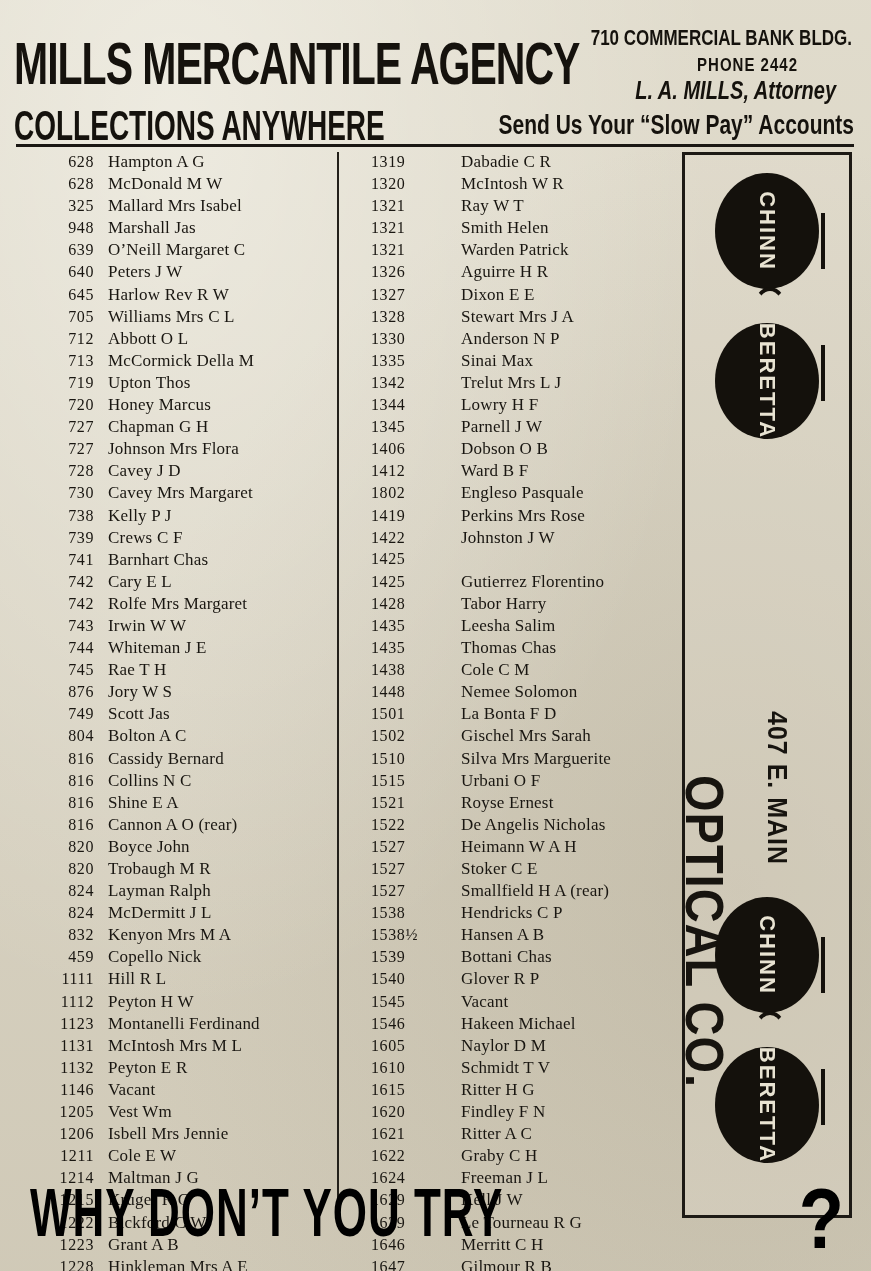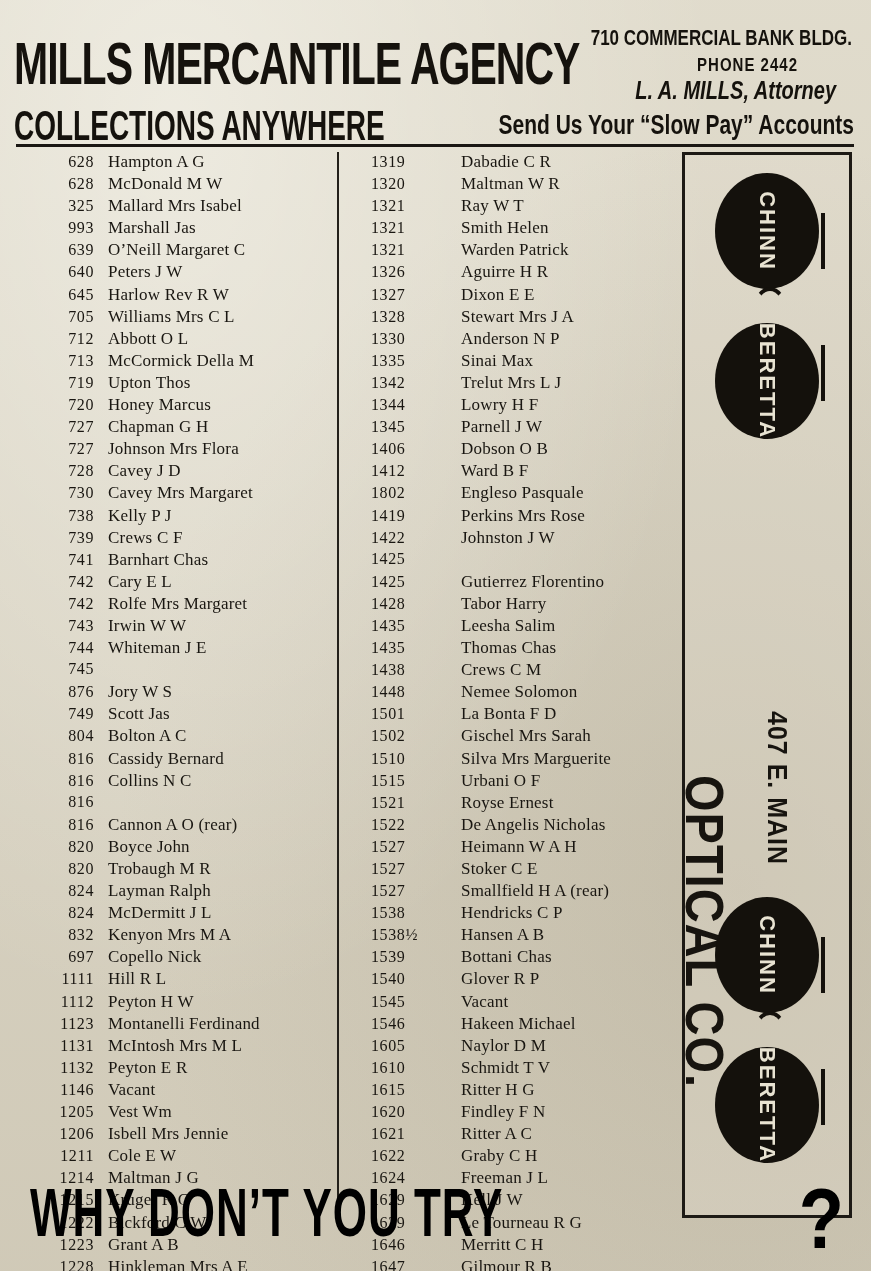--- a/index.html
+++ b/index.html
@@ -314,21 +314,21 @@
         </div>
         <div class="entry">
           <span class="num">628</span>
           <span class="name">McDonald M W</span>
         </div>
         <div class="entry">
           <span class="num">325</span>
           <span class="name">Mallard Mrs Isabel</span>
         </div>
         <div class="entry">
-          <span class="num">993</span>
+          <span class="num">948</span>
           <span class="name">Marshall  Jas</span>
         </div>
         <div class="entry">
           <span class="num">639</span>
           <span class="name">O’Neill Margaret C</span>
         </div>
         <div class="entry">
           <span class="num">640</span>
           <span class="name">Peters J W</span>
         </div>
@@ -395,20 +395,21 @@
         <div class="entry">
           <span class="num">743</span>
           <span class="name">Irwin W W</span>
         </div>
         <div class="entry">
           <span class="num">744</span>
           <span class="name">Whiteman J E</span>
         </div>
         <div class="entry">
           <span class="num">745</span>
+          <span class="name">Rae T H</span>
         </div>
         <div class="entry">
           <span class="num">876</span>
           <span class="name">Jory W S</span>
         </div>
         <div class="entry">
           <span class="num">749</span>
           <span class="name">Scott Jas</span>
         </div>
         <div class="entry">
@@ -418,20 +419,21 @@
         <div class="entry">
           <span class="num">816</span>
           <span class="name">Cassidy Bernard</span>
         </div>
         <div class="entry">
           <span class="num">816</span>
           <span class="name">Collins N C</span>
         </div>
         <div class="entry">
           <span class="num">816</span>
+          <span class="name">Shine E A</span>
         </div>
         <div class="entry">
           <span class="num">816</span>
           <span class="name">Cannon A O  (rear)</span>
         </div>
         <div class="entry">
           <span class="num">820</span>
           <span class="name">Boyce John</span>
         </div>
         <div class="entry">
@@ -444,21 +446,21 @@
         </div>
         <div class="entry">
           <span class="num">824</span>
           <span class="name">McDermitt J L</span>
         </div>
         <div class="entry">
           <span class="num">832</span>
           <span class="name">Kenyon Mrs M A</span>
         </div>
         <div class="entry">
-          <span class="num">697</span>
+          <span class="num">459</span>
           <span class="name">Copello Nick</span>
         </div>
         <div class="entry">
           <span class="num">1111</span>
           <span class="name">Hill R L</span>
         </div>
         <div class="entry">
           <span class="num">1112</span>
           <span class="name">Peyton H W</span>
         </div>
@@ -511,21 +513,21 @@
           <span class="name">Hinkleman Mrs A E</span>
         </div>
       </div>
     <div class="col col2" id="col2">
         <div class="entry">
           <span class="num">1319</span>
           <span class="name">Dabadie C R</span>
         </div>
         <div class="entry">
           <span class="num">1320</span>
-          <span class="name">Maltman  W  R</span>
+          <span class="name">McIntosh  W  R</span>
         </div>
         <div class="entry">
           <span class="num">1321</span>
           <span class="name">Ray W T</span>
         </div>
         <div class="entry">
           <span class="num">1321</span>
           <span class="name">Smith Helen</span>
         </div>
         <div class="entry">
@@ -598,21 +600,21 @@
         <div class="entry">
           <span class="num">1435</span>
           <span class="name">Leesha Salim</span>
         </div>
         <div class="entry">
           <span class="num">1435</span>
           <span class="name">Thomas Chas</span>
         </div>
         <div class="entry">
           <span class="num">1438</span>
-          <span class="name">Crews C M</span>
+          <span class="name">Cole C M</span>
         </div>
         <div class="entry">
           <span class="num">1448</span>
           <span class="name">Nemee Solomon</span>
         </div>
         <div class="entry">
           <span class="num">1501</span>
           <span class="name">La Bonta F D</span>
         </div>
         <div class="entry">

